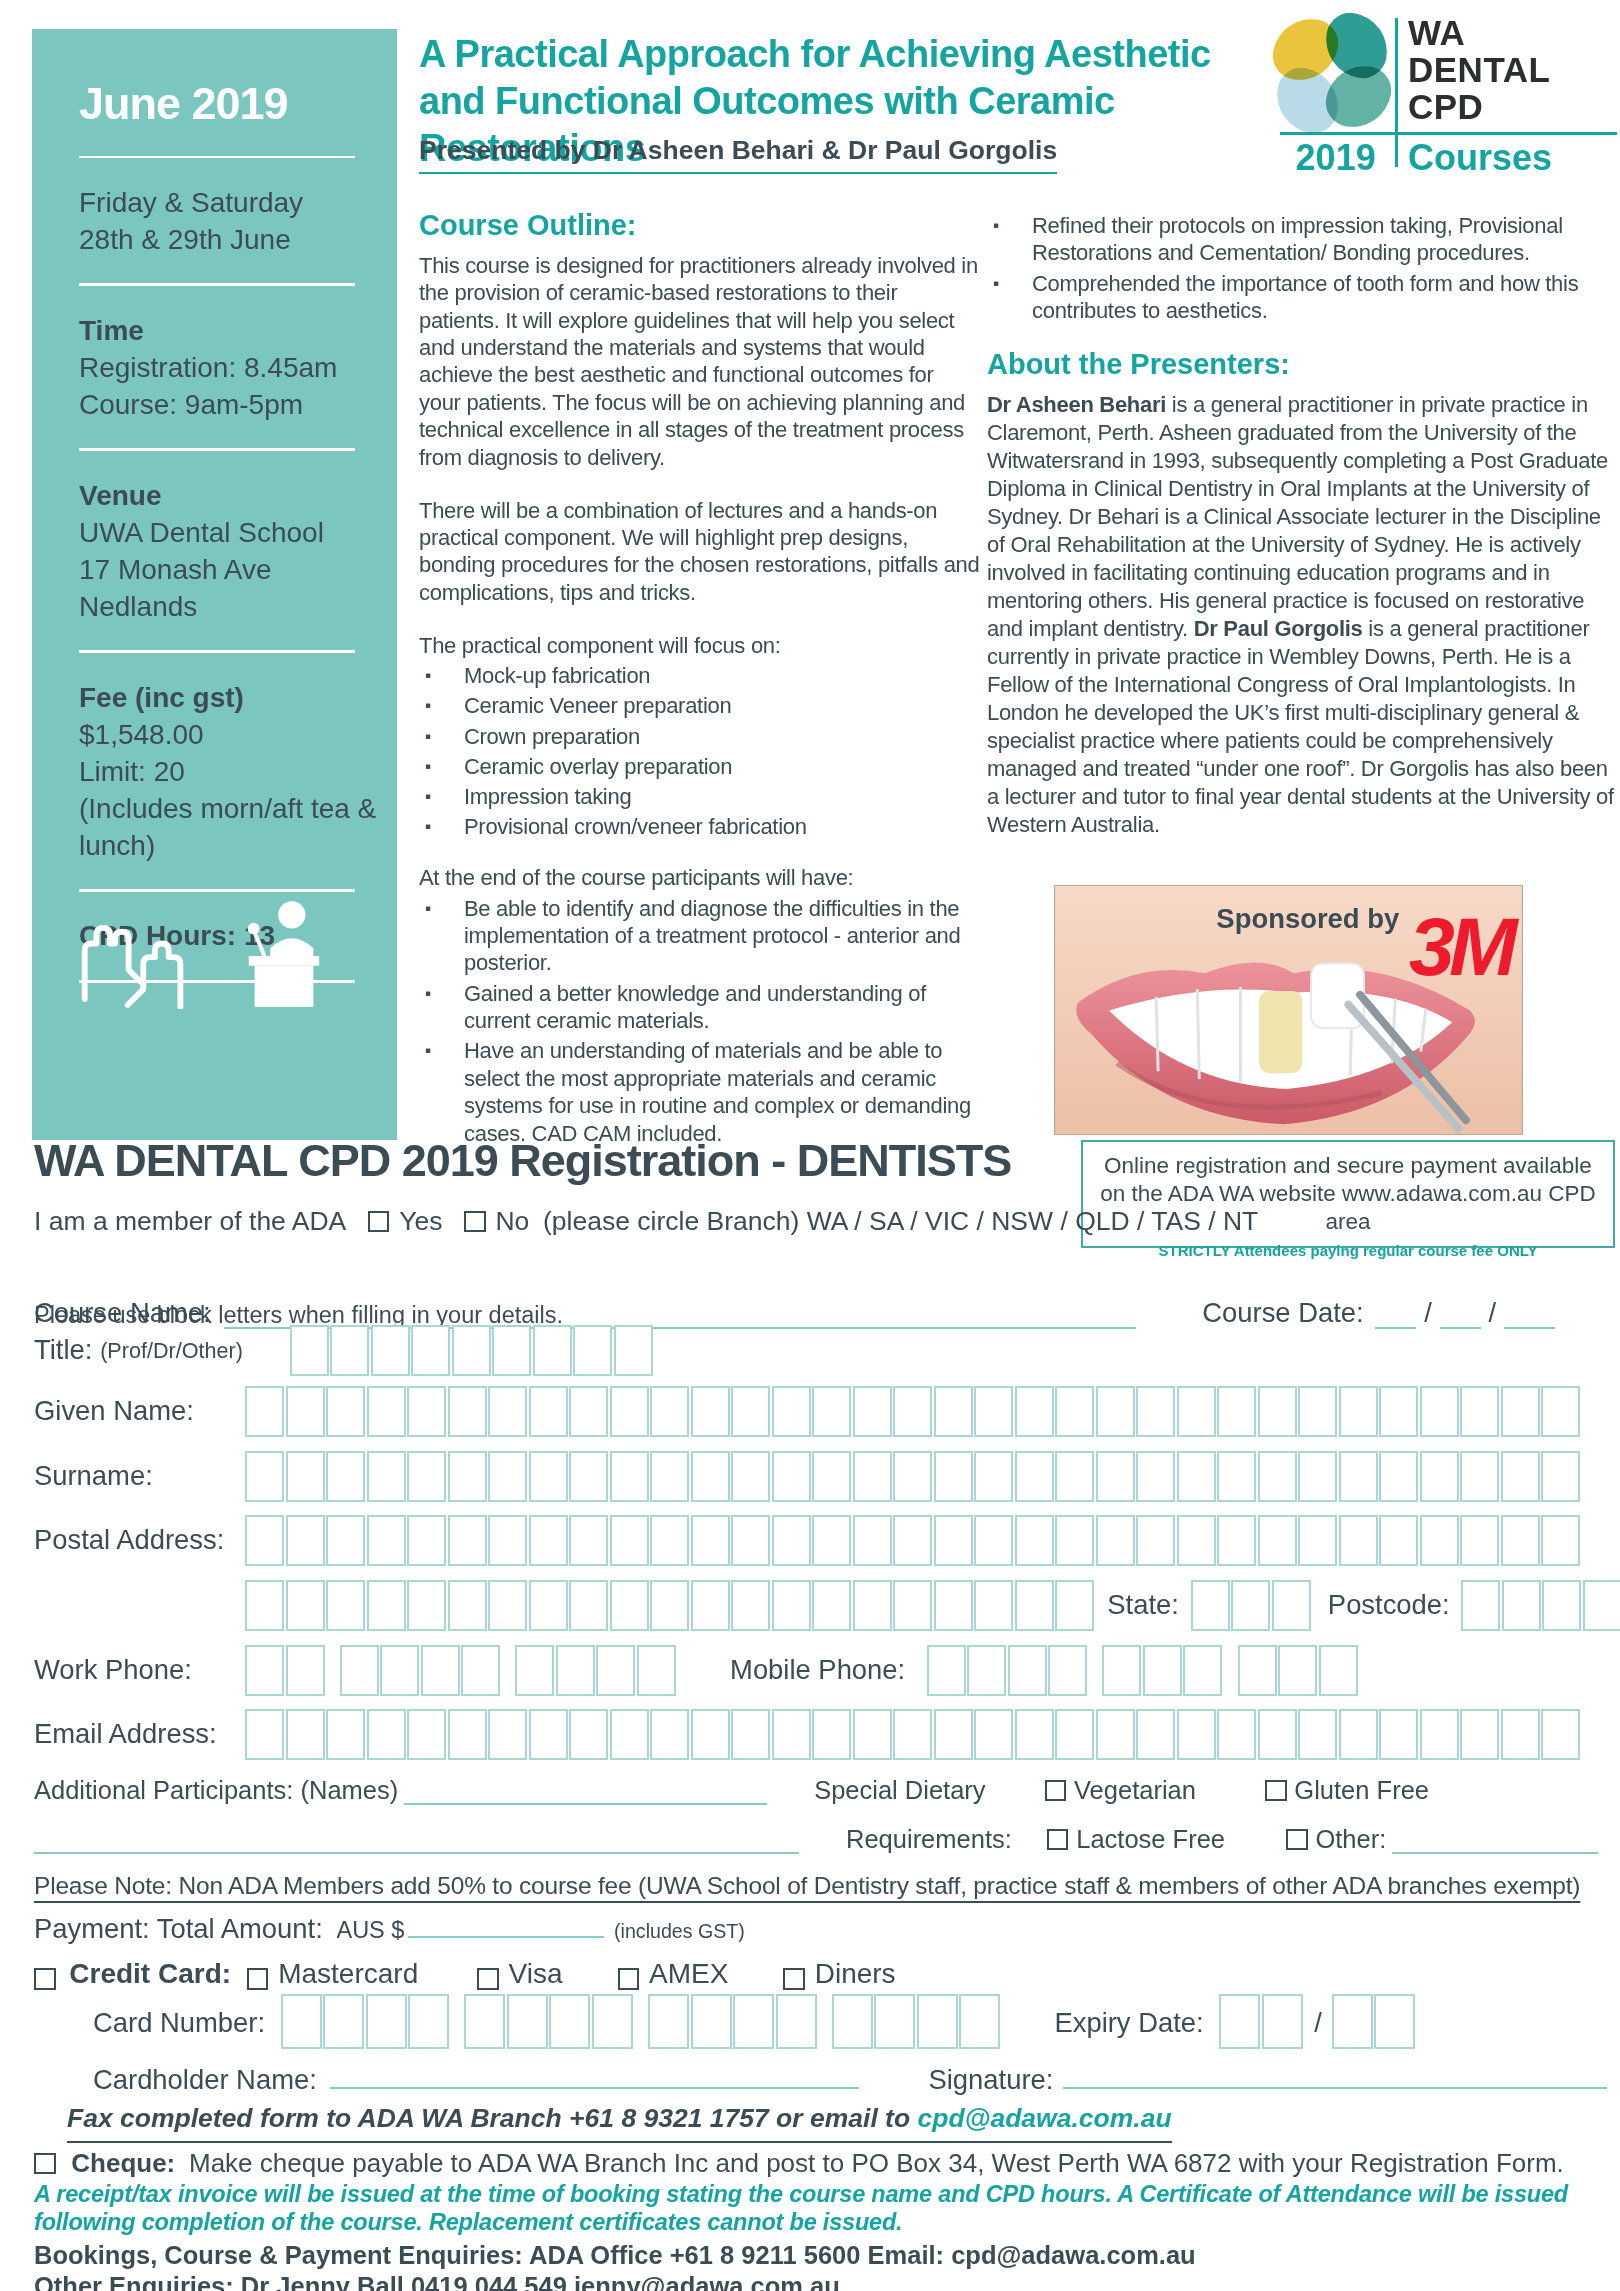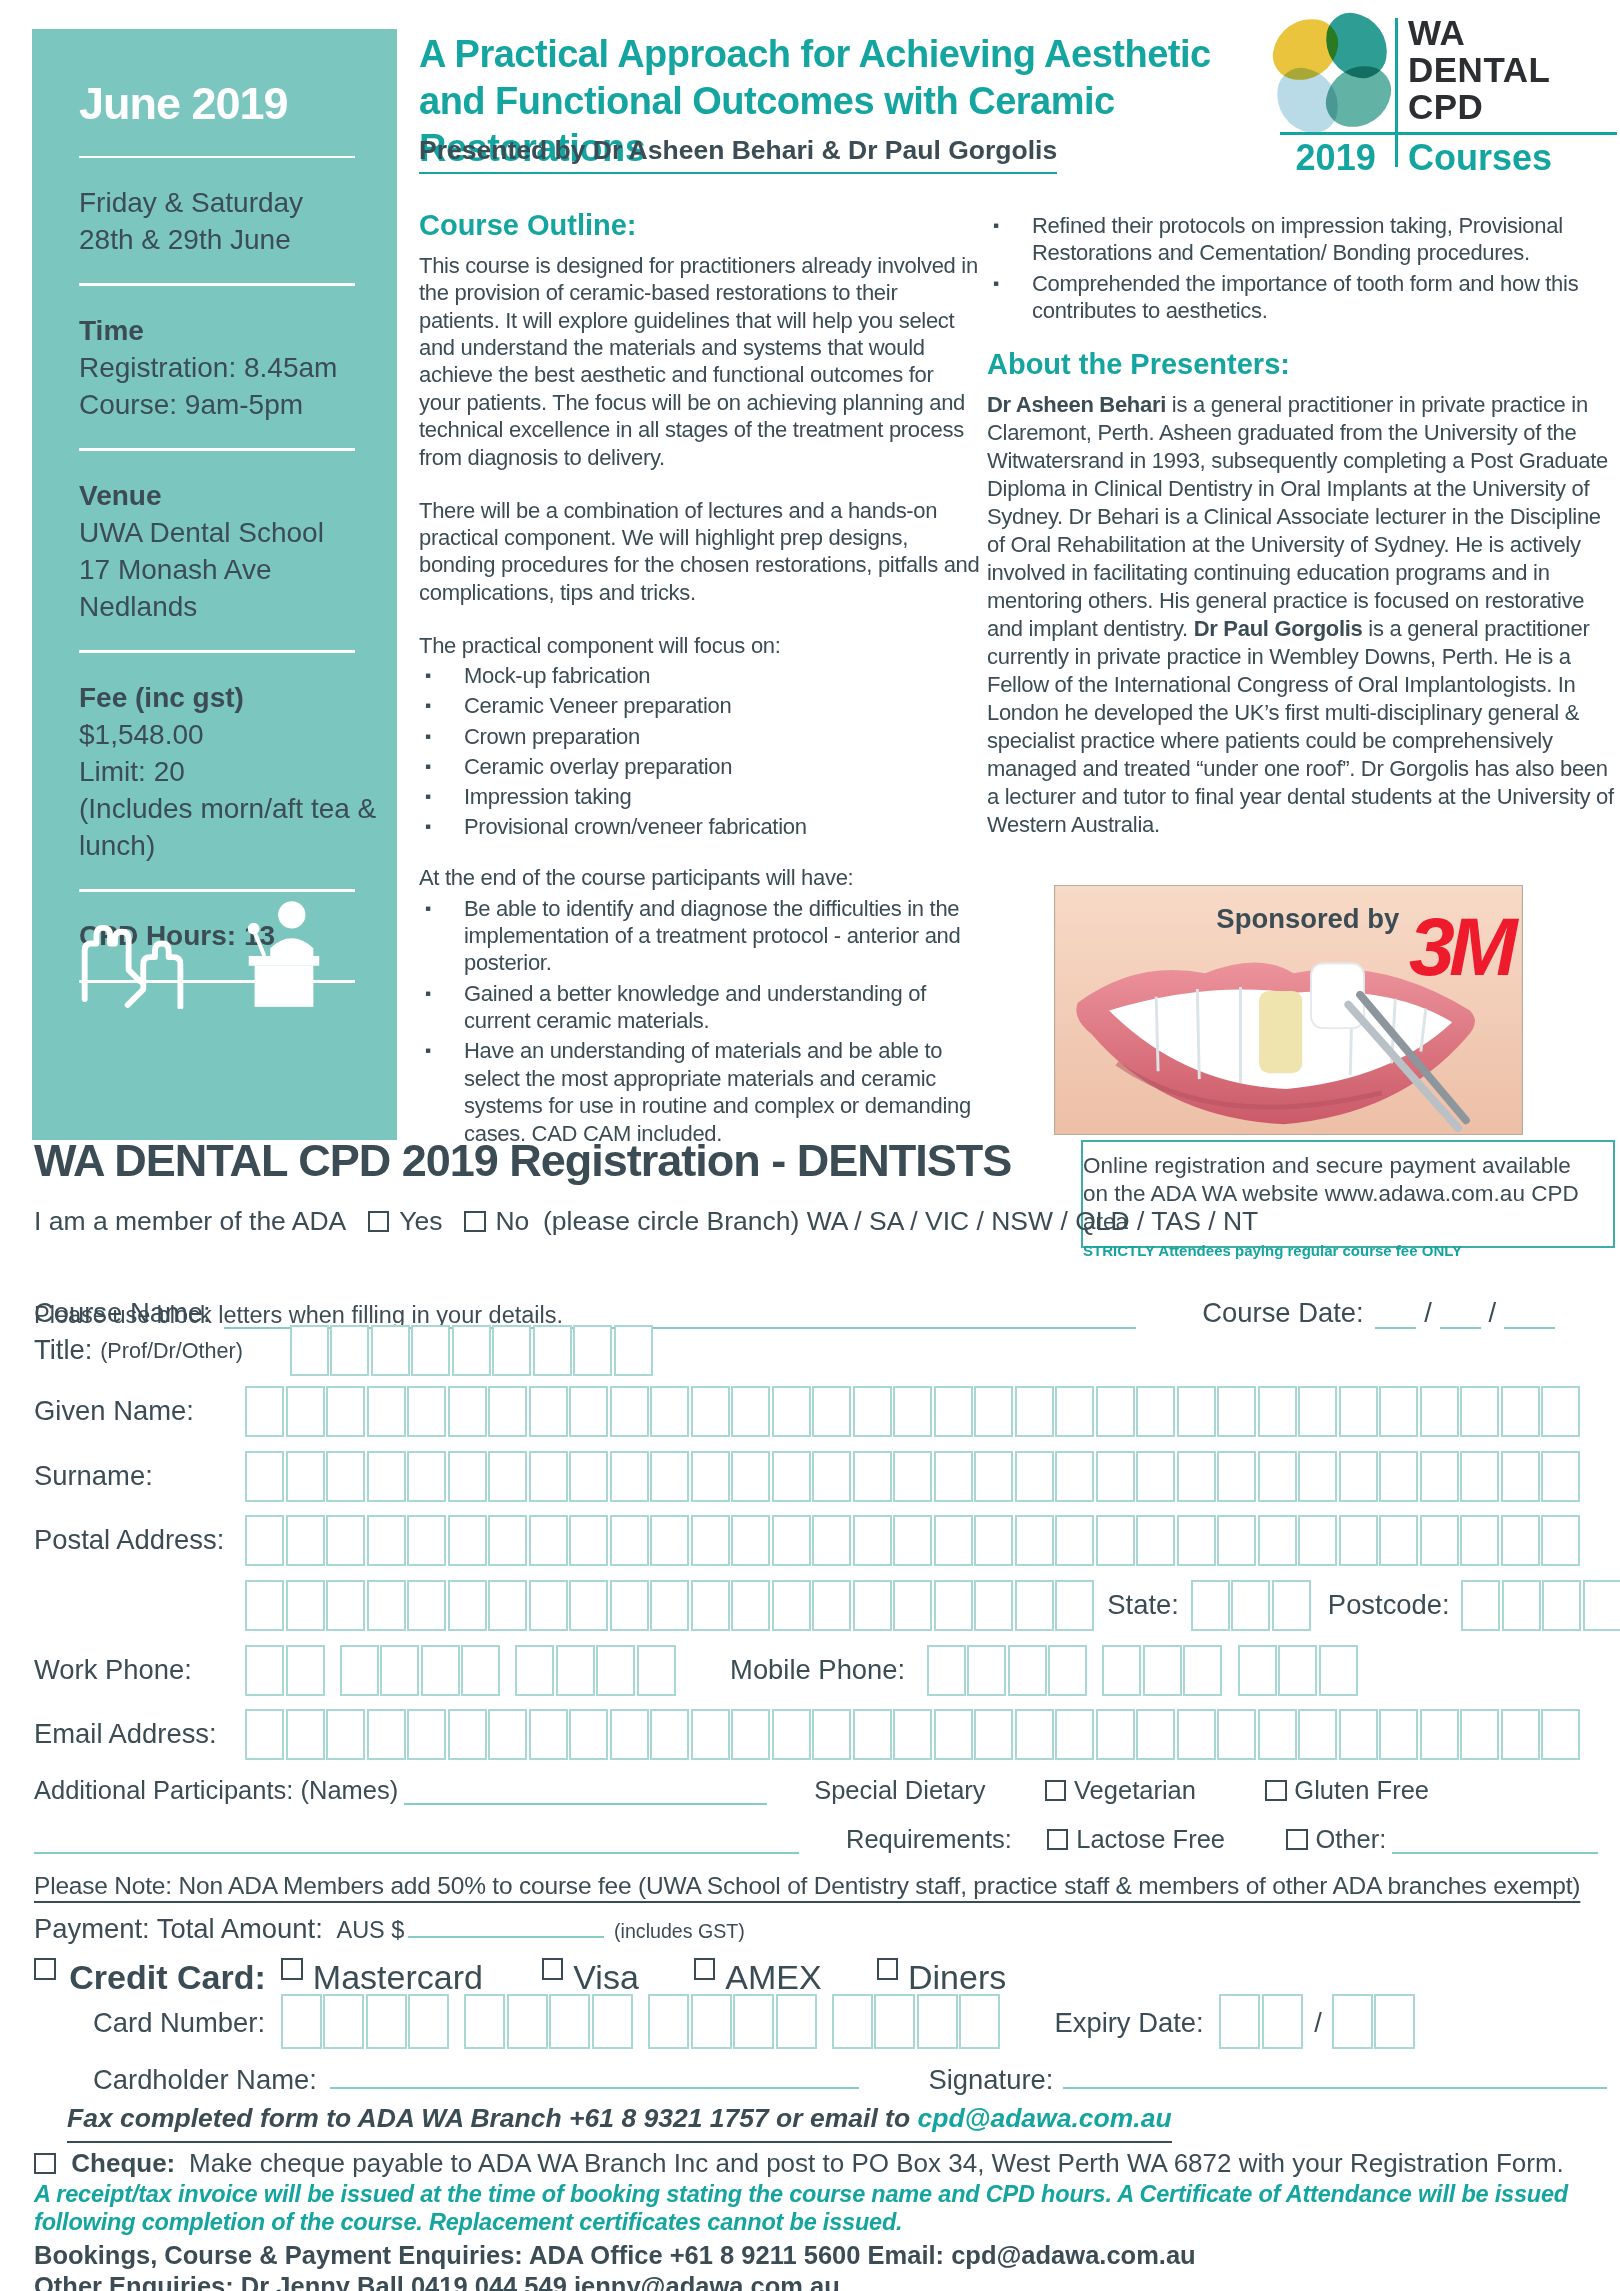--- a/index.html
+++ b/index.html
@@ -38,21 +38,21 @@
   .li::before{content:"▪";position:absolute;left:5.9px;font-size:17.6px}
   .list{margin-bottom:23.5px}
   .presenters{font-size:22px;line-height:28px;letter-spacing:-0.3px;margin-top:5.9px}
   .pname{font-weight:bold}
 
   
   .sponsor{position:absolute;left:1054px;top:885px;width:469px;height:250px}
 
   
   .reg-head{position:absolute;left:34px;top:1135px;font-size:45px;font-weight:bold;letter-spacing:-1px;color:#3b4c54}
-  .online{position:absolute;left:1081px;top:1140px;width:534px;height:108px;border:2.9px solid #3fada7;text-align:left;padding-top:9.8px}
+  .online{position:absolute;left:1081px;top:1140px;width:534px;height:108px;border:2.9px solid #3fada7;text-align:center;padding-top:9.8px}
   .online .l1,.online .l2{font-size:22.5px;line-height:28px;color:#3b4c54}
   .online .l3{font-size:15px;line-height:30px;font-weight:bold;color:#14a5a0}
   .member{position:absolute;left:34px;top:1206px;font-size:26.5px;color:#3b4c54;display:flex;align-items:center}
   .cb{width:21.6px;height:21.6px;border:2.5px solid #3b4c54;background:#fff;display:inline-block;flex:0 0 auto}
   .member .cb{margin:0 9.8px 0 21.6px}
   .member .after-cb{margin-left:0}
   .member .branch{margin-left:13.7px}
 
   .row{position:absolute;display:flex;align-items:flex-end}
   .lbl{font-size:27.4px;color:#3b4c54;white-space:nowrap}
@@ -70,21 +70,21 @@
   .r-postal1{left:34px;top:1515px}
   .r-postal2{left:34px;top:1580px}
   .r-phones{left:34px;top:1645px}
   .r-email{left:34px;top:1709px}
 
   .diet-row1{position:absolute;left:34px;top:1776px;width:1583px;font-size:25.5px;display:flex;align-items:flex-end}
   .diet-row2{position:absolute;left:34px;top:1825px;width:1583px;font-size:25.5px;display:flex;align-items:flex-end}
   .diet-row1 .cb,.diet-row2 .cb{margin-right:7.8px;align-self:center}
   .pleasenote{position:absolute;left:34px;top:1872px;font-size:24.5px;text-decoration:underline;text-underline-offset:6.9px;letter-spacing:-0.2px}
   .payrow{position:absolute;left:34px;top:1913px;font-size:27.4px;display:flex;align-items:baseline}
-  .credit{position:absolute;left:34px;top:1958px;font-size:34px;display:flex;align-items:flex-start}
+  .credit{position:absolute;left:34px;top:1958px;font-size:28px;display:flex;align-items:flex-end}
   .r-card{left:93px;top:1994px}
   .r-card .cbox{width:41px;height:55px}
   .ch-row{position:absolute;left:93px;top:2064px;font-size:27.4px;display:flex;align-items:baseline}
   .fax{position:absolute;left:67px;top:2103px;font-size:26.5px;font-weight:bold;font-style:italic;border-bottom:2.9px solid #3b4c54;padding-bottom:6.9px}
   .fax .mail{color:#14a5a0}
   .chequerow{position:absolute;left:34px;top:2148px;font-size:26px;display:flex;align-items:center}
   .receipt{position:absolute;left:34px;top:2180px;width:1568px;font-size:23.5px;line-height:28px;font-style:italic;font-weight:bold;color:#14a5a0;letter-spacing:-0.2px}
   .bookings{position:absolute;left:34px;top:2241px;font-size:25.5px;font-weight:bold}
   .otherenq{position:absolute;left:34px;top:2272px;font-size:25.5px;font-weight:bold}
 </style>

